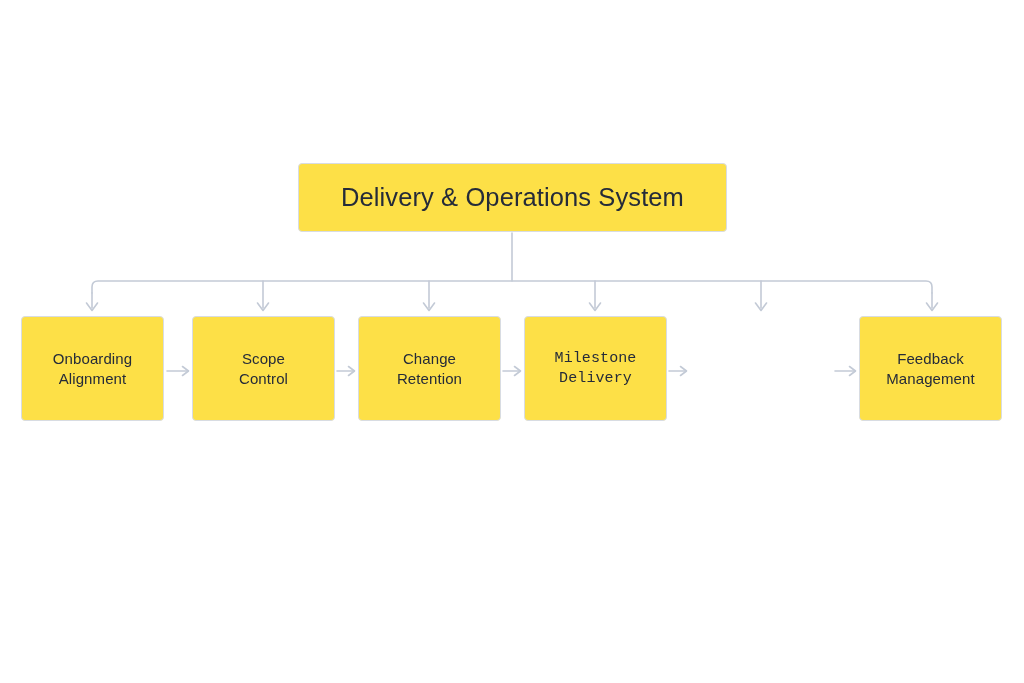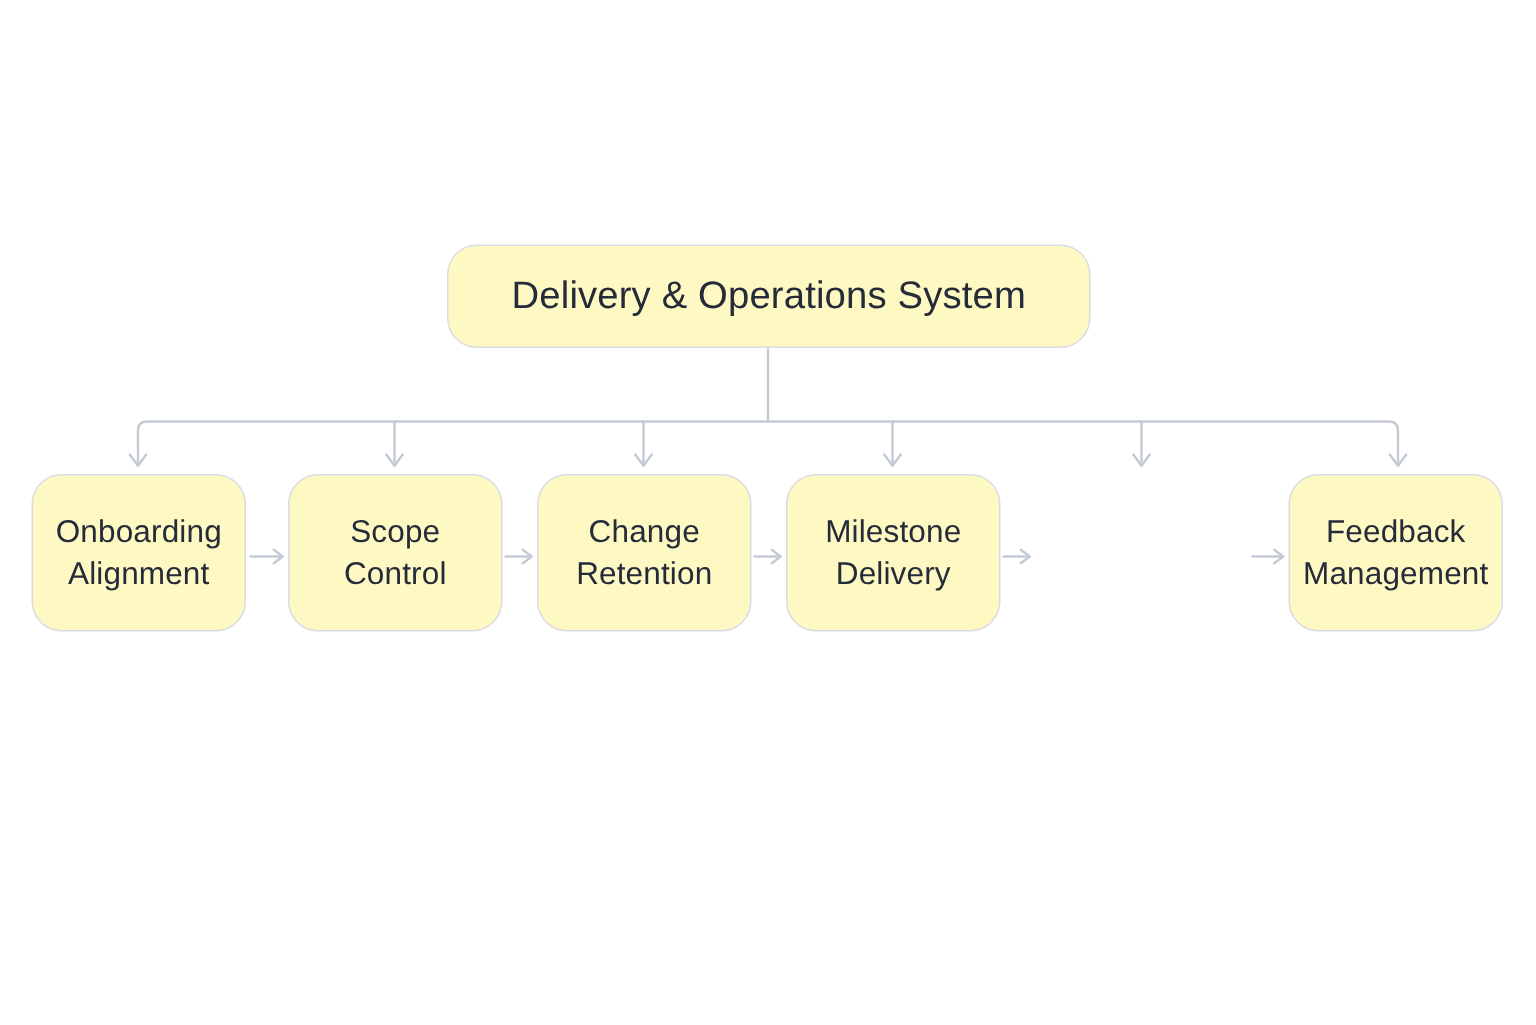--- a/index.html
+++ b/index.html
@@ -24,23 +24,23 @@
     position: absolute;
     left: 0;
     top: 0;
     width: 1024px;
     height: 683px;
     pointer-events: none;
   }
   .node {
     position: absolute;
     box-sizing: border-box;
-    background: #fef9c3;
+    background: #fde047;
     border: 1px solid #d8dce2;
-    border-radius: 20px;
+    border-radius: 4px;
     display: flex;
     align-items: center;
     justify-content: center;
     text-align: center;
   }
   .node-label {
     display: block;
     line-height: 1.32;
     letter-spacing: 0.1px;
     padding: 0 6px;
@@ -55,27 +55,27 @@
   #root-node .node-label {
     font-size: 25.5px;
     font-weight: 400;
   }
   .child-node {
     top: 316px;
     width: 143px;
     height: 105px;
   }
   .child-node .node-label {
-    font-size: 21px;
+    font-size: 15px;
     font-weight: 400;
   }
   .child-0 { left: 21px; }
   .child-1 { left: 192px; justify-content: center; }
   .child-2 { left: 358px; }
-  .child-3 { left: 524px; }
+  .child-3 { left: 524px; font-family: Liberation Mono, monospace; }
   .child-4 { left: 690px; }
   .child-5 { left: 859px; }
 </style>
 </head>
 <body>
 
 <div id="canvas">
 
   <svg id="wires" viewBox="0 0 1024 683" width="1024" height="683" aria-hidden="true">
     <g fill="none" stroke="#c3cad6" stroke-width="1.6" stroke-linecap="round" stroke-linejoin="round">

